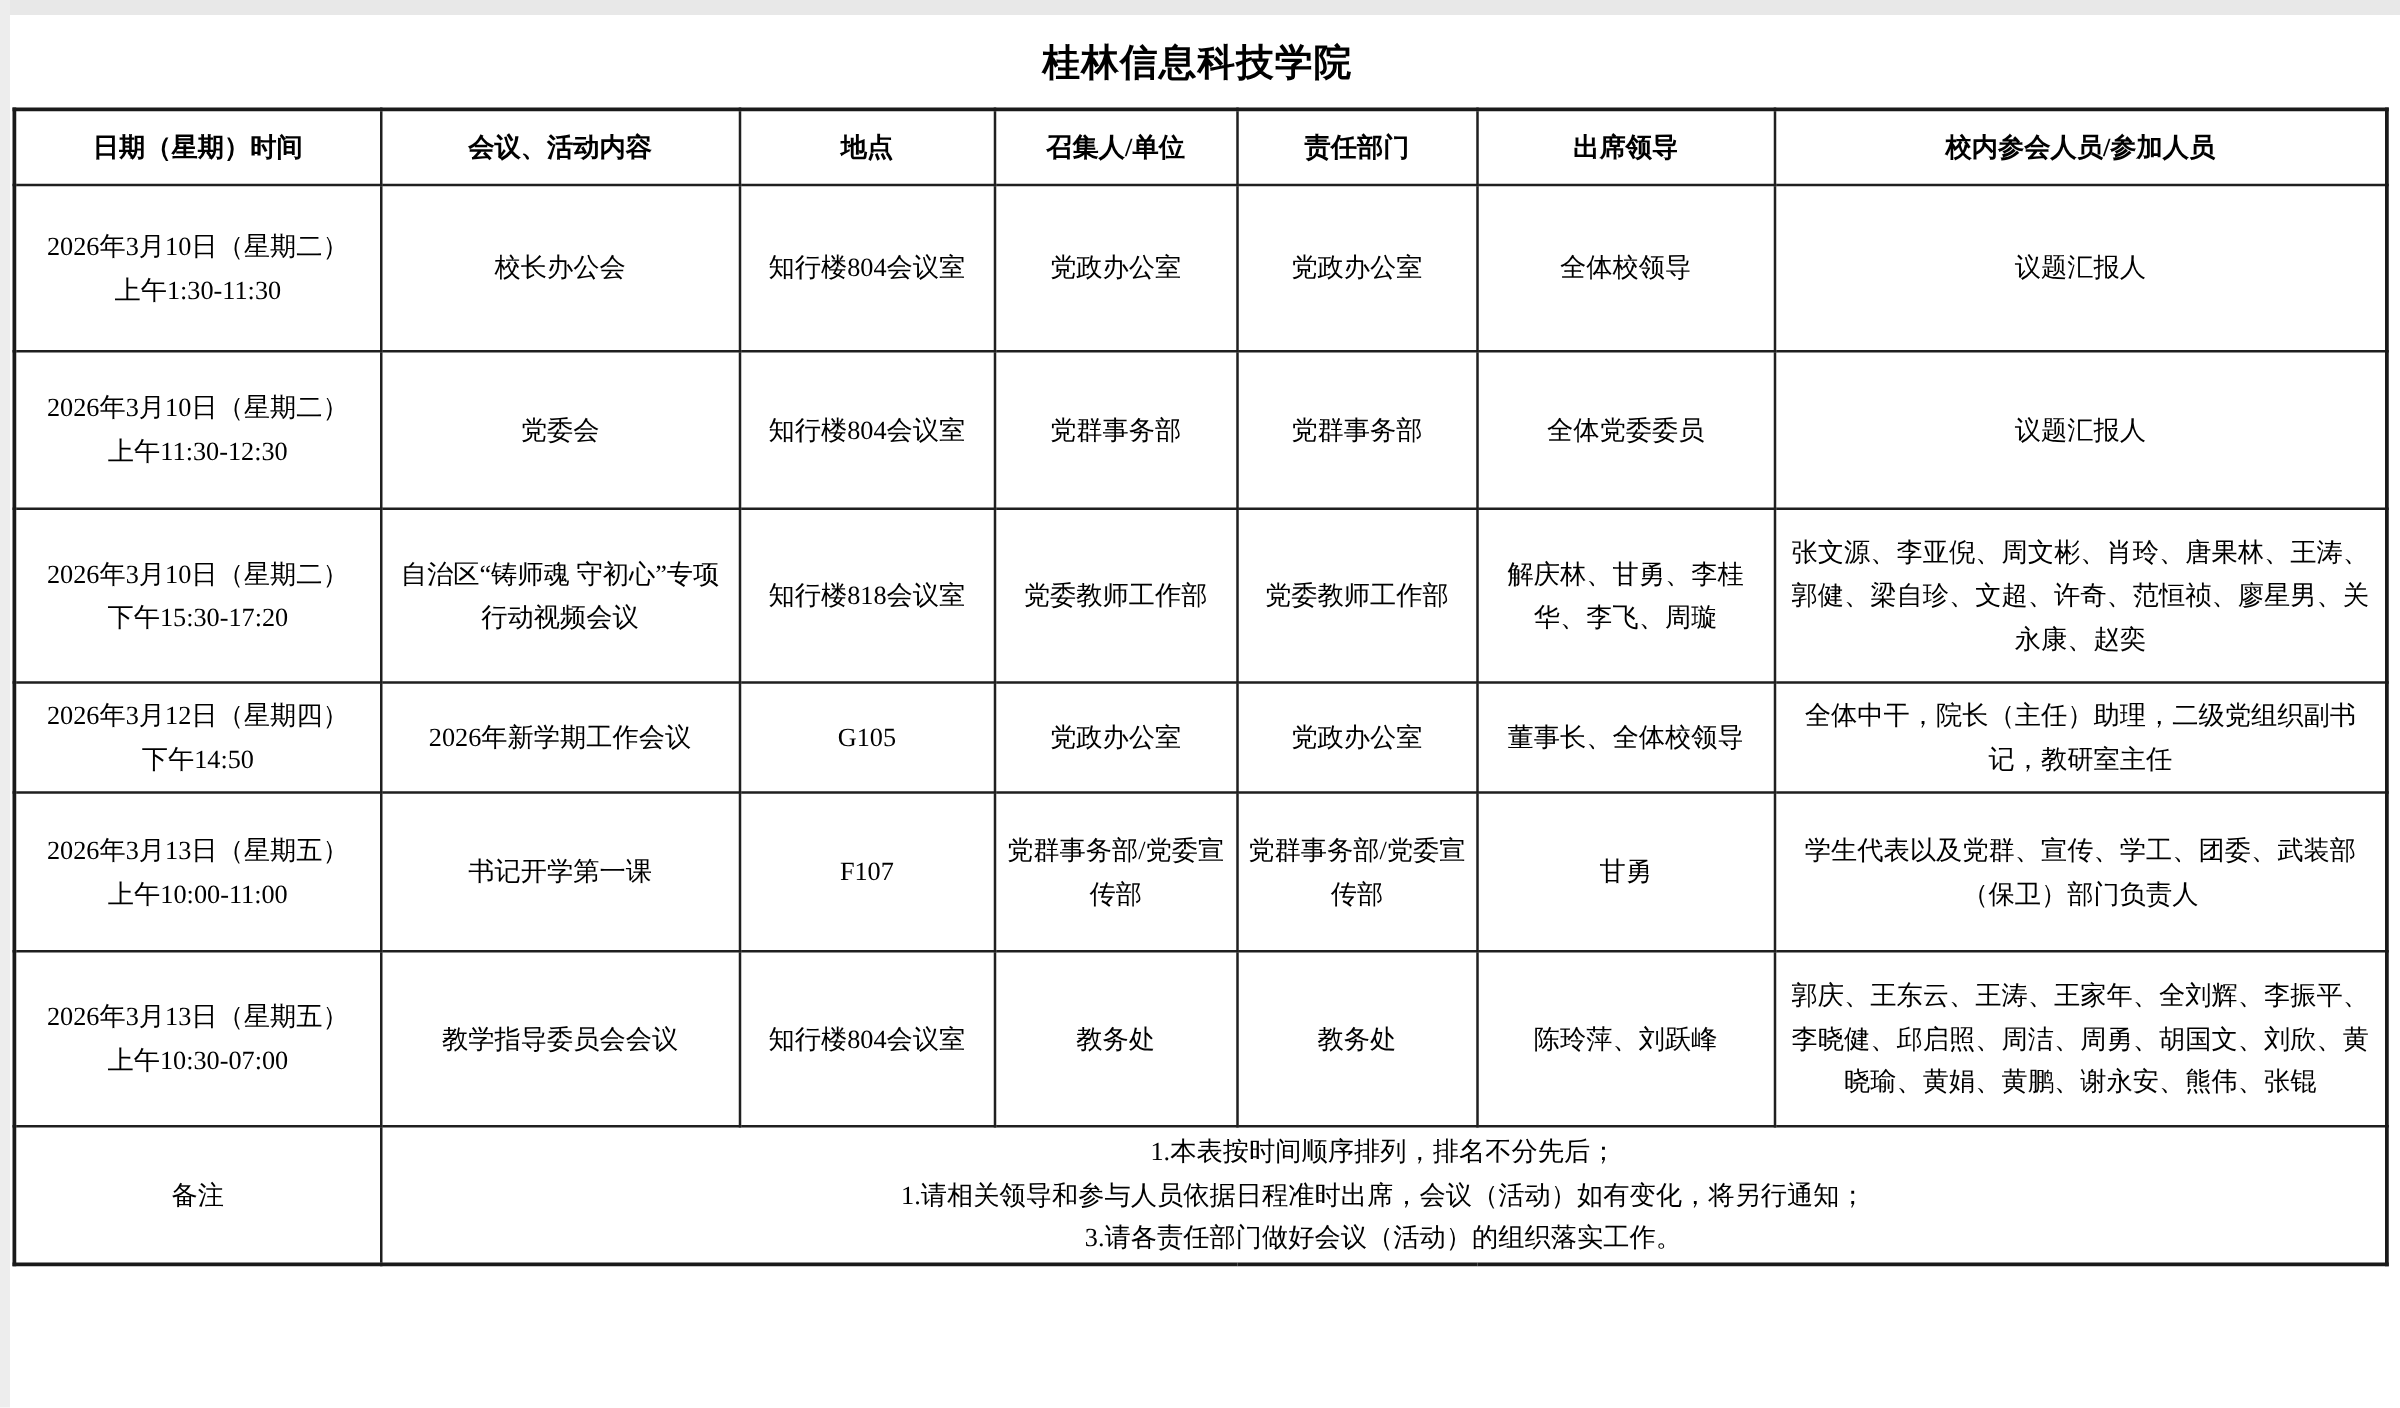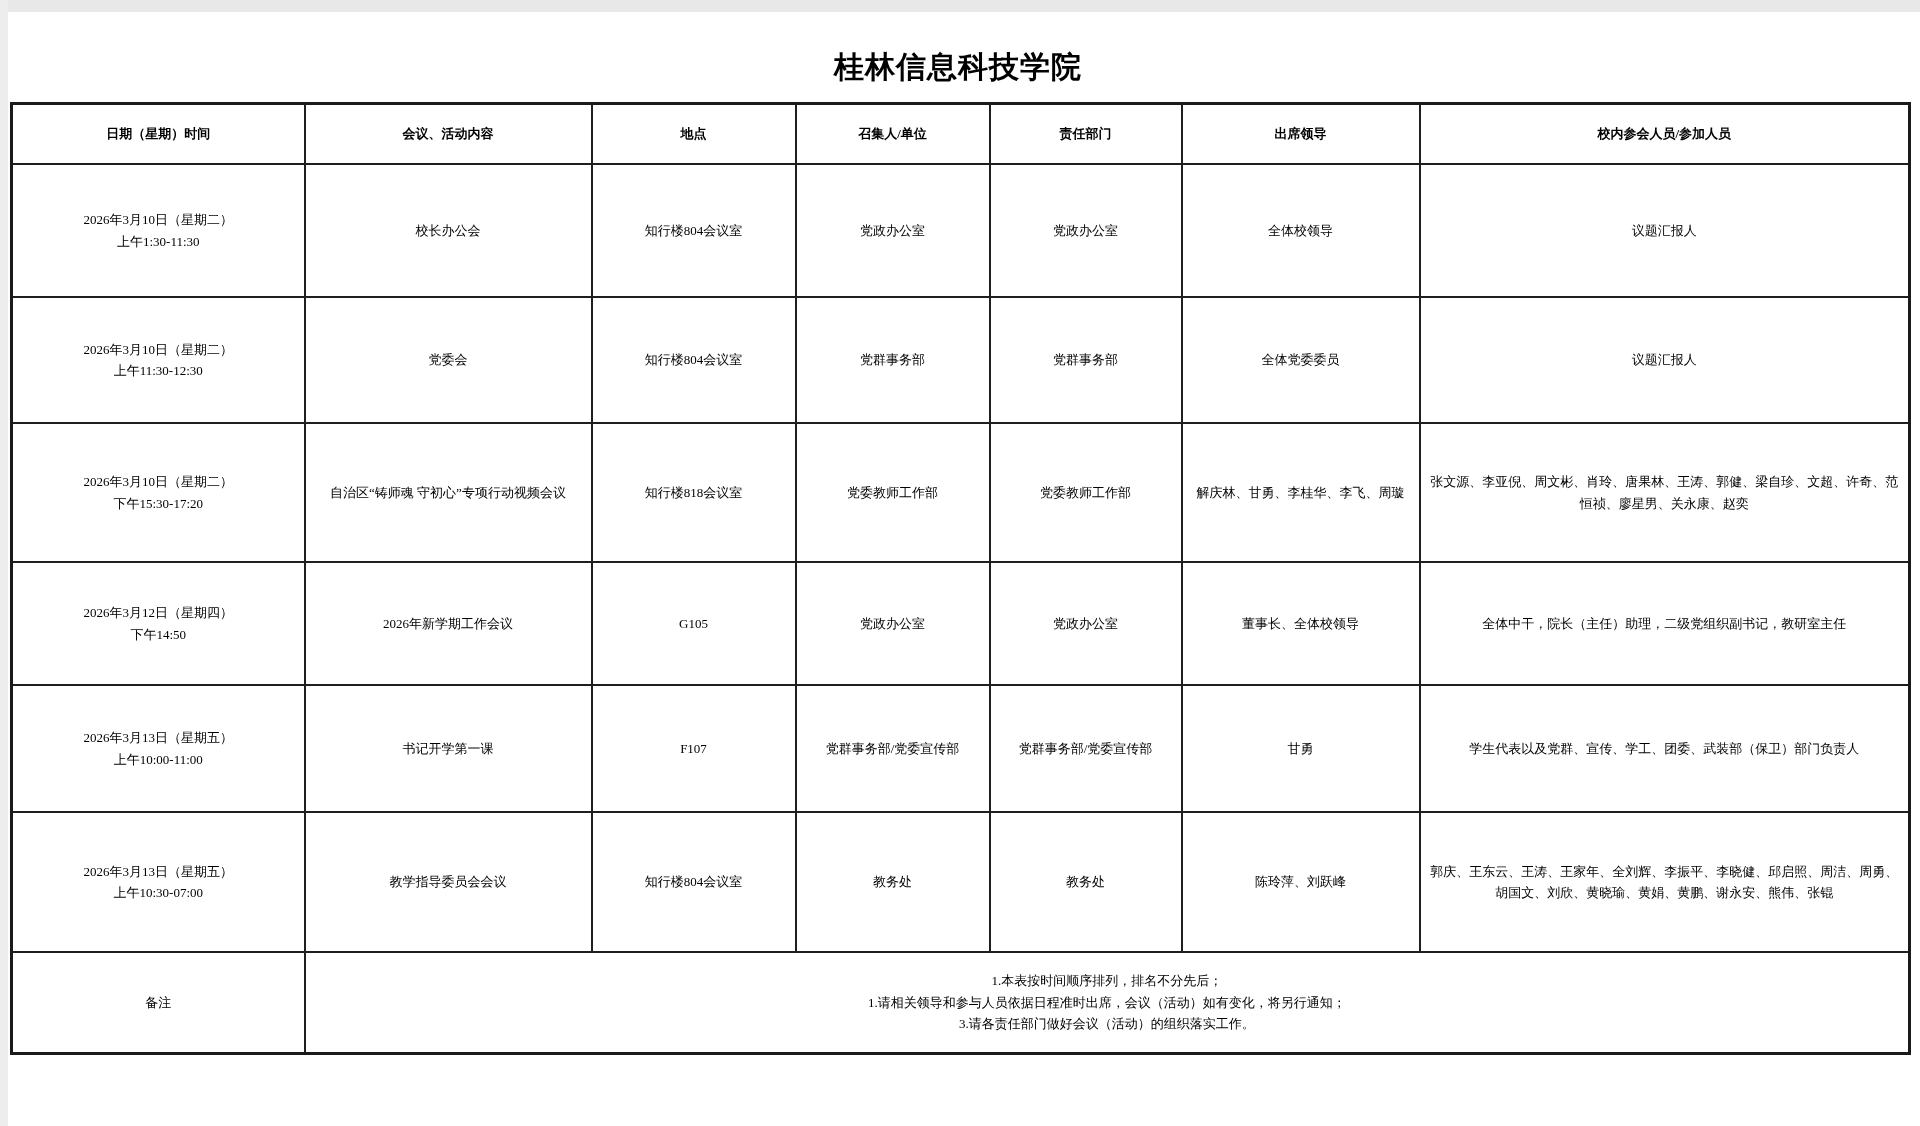--- a/index.html
+++ b/index.html
@@ -11,55 +11,55 @@
     color:#000;
     position:relative;
   }
   .chrome-top{position:absolute;top:0;left:0;width:1920px;height:12px;background:#e8e8e8;}
   .chrome-left{position:absolute;top:0;left:0;width:8px;height:1126px;background:#ededed;}
   .page{position:absolute;top:12px;left:8px;width:1912px;height:1114px;background:#fff;}
 
   .title-block{
     width:1900px;
     text-align:center;
-    padding-top:32px;
+    padding-top:16px;
     font-weight:bold;
     font-size:30px;
     line-height:46px;
     letter-spacing:1px;
   }
 
   table.schedule{
     border-collapse:collapse;
     table-layout:fixed;
     margin-left:2px;
     margin-top:12px;
     width:1898px;
     border:3px solid #1a1a1a;
   }
   table.schedule th, table.schedule td{
     border:2px solid #1f1f1f;
     text-align:center;
     vertical-align:middle;
-    font-size:13px;
+    font-size:21px;
     line-height:1.65;
     padding:2px 8px;
     overflow:hidden;
     word-break:break-all;
   }
   table.schedule th{
     font-weight:bold;
     height:54px;
     padding:2px 4px;
   }
   col.c1{width:293px;} col.c2{width:287px;} col.c3{width:204px;}
   col.c4{width:194px;} col.c5{width:192px;} col.c6{width:238px;}
   col.c7{width:490px;}
   tr.r0{height:133px;} tr.r1{height:126px;} tr.r2{height:139px;}
-  tr.r3{height:123px;margin-top:16px;} tr.r4{height:127px;} tr.r5{height:140px;}
+  tr.r3{height:88px;margin-top:16px;} tr.r4{height:127px;} tr.r5{height:140px;}
   tr.remark-row{height:101px;}
   td.notes-cell{
     text-align:left;
     padding-left:8px;
     line-height:1.55;
   }
 </style>
 </head>
 <body>
 

